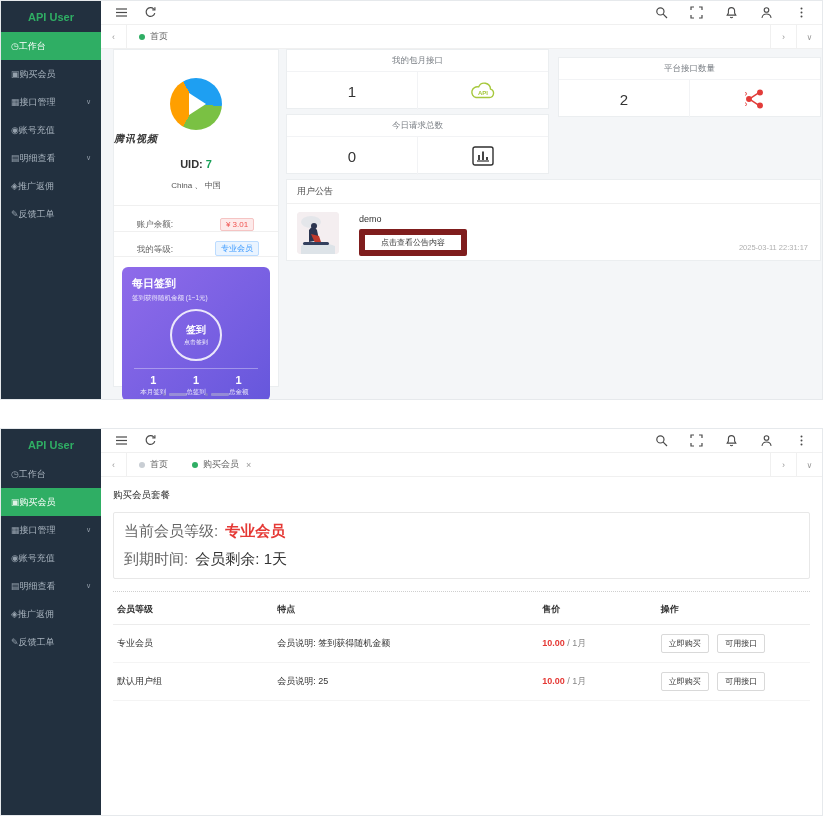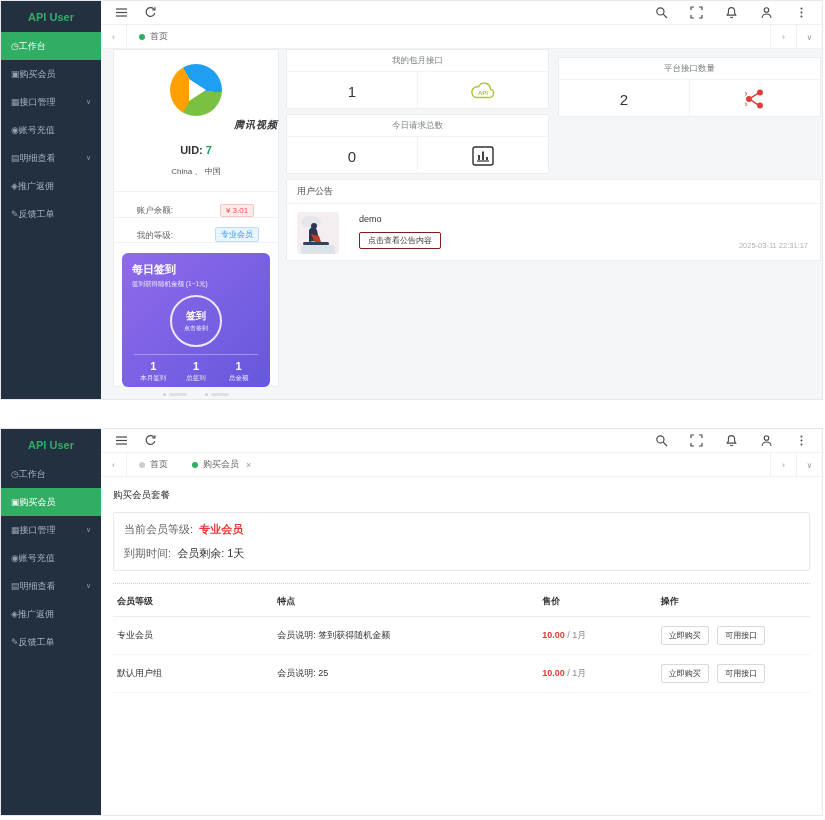--- a/index.html
+++ b/index.html
@@ -59,21 +59,21 @@
   .tab { display:flex; align-items:center; gap:5px; padding:0 12px; cursor:pointer; }
   .tab .dot { width:6px; height:6px; border-radius:50%; background:#c9ced4; }
   .tab.active .dot { background:#2fae64; }
   .tab .close { color:#999; font-size:9px; margin-left:2px; cursor:pointer; }
   .tabbar .spacer { flex:1; }
 
   
   .content1 { position:absolute; top:48px; left:0; right:0; bottom:0; background:#f4f6f8; }
   .card { background:#fff; border:1px solid #ebeef0; }
   .profile-card { position:absolute; left:12px; top:0; width:166px; height:338px; }
-  .logo-wrap { text-align:right; padding-top:14px; }
+  .logo-wrap { text-align:left; padding-top:28px; }
   .tv-logo {
     width:52px; height:52px; border-radius:50%; margin:0 auto; position:relative;
     background:conic-gradient(from 210deg, #ff9f00 0 120deg, #1e9ff2 120deg 245deg, #7ac143 245deg 360deg);
   }
   .tv-logo .play {
     position:absolute; left:19px; top:15px; width:0; height:0;
     border-left:17px solid #fff; border-top:11px solid transparent; border-bottom:11px solid transparent;
   }
   .brand-name { font-size:10px; color:#3c3c3c; letter-spacing:1px; margin-top:2px; font-weight:bold; font-style:italic; }
   .uid-row { text-align:center; margin-top:12px; font-size:11px; font-weight:bold; color:#333; }
@@ -109,33 +109,33 @@
   .sc-title { font-size:8.5px; color:#7a7f85; text-align:center; padding:5px 0 4px; border-bottom:1px solid #f2f3f5; }
   .sc-body { display:flex; height:38px; }
   .sc-num { flex:1; display:flex; align-items:center; justify-content:center; font-size:15px; color:#333; border-right:1px solid #f2f3f5; }
   .sc-icon { flex:1; display:flex; align-items:center; justify-content:center; }
 
   .announce-card { position:absolute; left:185px; top:130px; width:535px; height:82px; }
   .ann-head { font-size:9px; color:#555; padding:5px 10px; border-bottom:1px solid #f0f0f0; }
   .ann-body { display:flex; gap:20px; padding:8px 10px;justify-content:flex-end; }
   .thumb { width:42px; height:42px; border-radius:4px; overflow:hidden; background:#f3edef; flex:0 0 auto; }
   .ann-info .t { font-size:9px; color:#333; margin:2px 0 5px; }
-  .ann-btn { display:inline-block; border:1px solid #7f1d1d; border-radius:2px; padding:2px 8px; font-size:8px; color:#333; background:#fff; cursor:pointer; }
+  .ann-btn { display:inline-block; border:6px solid #7f1d1d; border-radius:2px; padding:2px 16px; font-size:8px; color:#333; background:#fff; cursor:pointer; }
   .ann-time { margin-left:auto; align-self:flex-end; font-size:7.5px; color:#b0b0b0; padding:0 2px 4px 0; }
 
   .cutoff { position:absolute; left:62px; bottom:3px; display:flex; gap:18px; opacity:.45; }
   .cut-item { display:flex; align-items:center; gap:3px; }
   .cut-dot { width:3px; height:3px; background:#9aa0a6; border-radius:50%; }
   .cut-bar { width:18px; height:3px; background:#c3c7cc; border-radius:1px; }
 
   
   .content2 { position:absolute; top:48px; left:0; right:0; bottom:0; background:#fff; }
   .page-title { padding:12px 12px 6px; font-size:9.5px; color:#333; }
   .info-box { margin:4px 12px 0; border:1px solid #e8e8e8; border-radius:2px; padding:9px 10px; }
-  .info-row { font-size:11px; color:#666; }
+  .info-row { font-size:15px; color:#666; }
   .info-row + .info-row { margin-top:9px; }
   .red-bold { color:#e53935; font-weight:bold; margin-left:3px; }
   .dark-val { color:#333; margin-left:3px; }
   .dotted-div { margin:12px 12px 0; border-top:1px dotted #cfcfcf; }
   table.m-table { width:calc(100% - 24px); margin:2px 12px 0; border-collapse:collapse; }
   .m-table th { text-align:left; font-size:9px; color:#333; font-weight:bold; padding:9px 4px 8px; border-bottom:1px solid #ececec; }
   .m-table td { font-size:9px; color:#333; padding:9px 4px; border-bottom:1px solid #f4f4f4; }
   .price { color:#e53935; font-weight:bold; }
   .unit { color:#888; }
   .mini-btn { display:inline-block; border:1px solid #d9d9d9; border-radius:2px; padding:3px 7px; font-size:8px; color:#333; background:#fff; margin-right:6px; cursor:pointer; }

